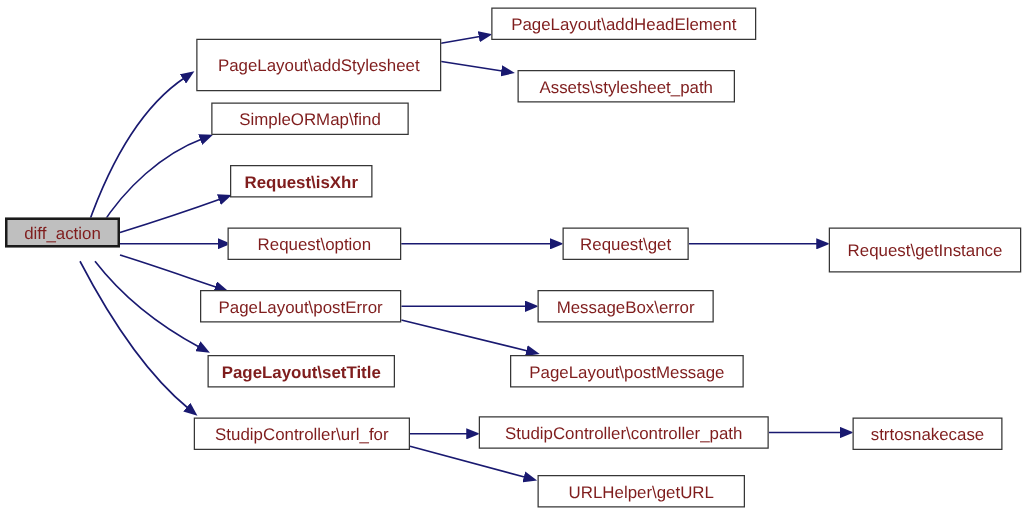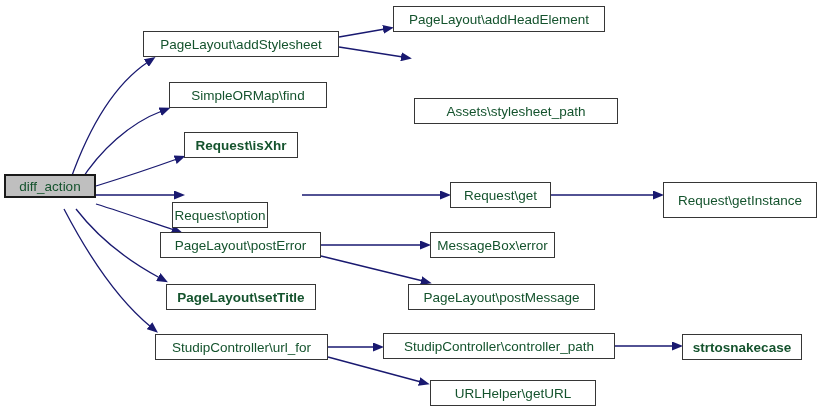--- a/index.html
+++ b/index.html
@@ -24,21 +24,21 @@
   }
   .node {
     position: absolute;
     box-sizing: border-box;
     display: flex;
     align-items: center;
     justify-content: center;
     background: #ffffff;
     border: 1px solid #363636;
     font-size: 13.5px;
-    color: #14532d;
+    color: #7f1d1d;
     white-space: nowrap;
     cursor: pointer;
     padding: 0 4px;
   }
   .node.highlight {
     border-width: 2px;
     border-color: #1a1a1a;
   }
 </style>
 </head>
@@ -65,30 +65,30 @@
         <path d="M551,195 L655,195" fill="none" stroke="#191970" stroke-width="1.3" marker-end="url(#arrowhead)"></path>
         <path d="M321,245 L422,245" fill="none" stroke="#191970" stroke-width="1.3" marker-end="url(#arrowhead)"></path>
         <path d="M321,256 L423,281" fill="none" stroke="#191970" stroke-width="1.3" marker-end="url(#arrowhead)"></path>
         <path d="M328,347 L375,347" fill="none" stroke="#191970" stroke-width="1.3" marker-end="url(#arrowhead)"></path>
         <path d="M328,357 L421,382" fill="none" stroke="#191970" stroke-width="1.3" marker-end="url(#arrowhead)"></path>
         <path d="M615,346 L674,346" fill="none" stroke="#191970" stroke-width="1.3" marker-end="url(#arrowhead)"></path>
       </g>
   </svg>
   <div id="nodes">
       <div class="node highlight" style="left: 4px; top: 174px; width: 92px; height: 24px; background: rgb(191, 191, 191);">diff_action</div>
-      <div class="node" style="left: 143px; top: 31px; width: 196px; height: 26px; background: rgb(255, 255, 255);">PageLayout\addStylesheet</div>
+      <div class="node" style="left: 157px; top: 31px; width: 196px; height: 42px; background: rgb(255, 255, 255);">PageLayout\addStylesheet</div>
       <div class="node" style="left: 393px; top: 6px; width: 212px; height: 26px; background: rgb(255, 255, 255);">PageLayout\addHeadElement</div>
-      <div class="node" style="left: 414px; top: 56px; width: 204px; height: 26px; background: rgb(255, 255, 255); margin-top: 42px;">Assets\stylesheet_path</div>
+      <div class="node" style="left: 414px; top: 56px; width: 174px; height: 26px; background: rgb(255, 255, 255);">Assets\stylesheet_path</div>
       <div class="node" style="left: 169px; top: 82px; width: 158px; height: 26px; background: rgb(255, 255, 255);">SimpleORMap\find</div>
       <div class="node" style="left: 184px; top: 132px; width: 114px; height: 26px; background: rgb(255, 255, 255); font-weight: bold;">Request\isXhr</div>
-      <div class="node" style="left: 172px; top: 182px; width: 96px; height: 26px; background: rgb(255, 255, 255); margin-top: 20px;">Request\option</div>
+      <div class="node" style="left: 182px; top: 182px; width: 139px; height: 26px; background: rgb(255, 255, 255);">Request\option</div>
       <div class="node" style="left: 450px; top: 182px; width: 101px; height: 26px; background: rgb(255, 255, 255);">Request\get</div>
       <div class="node" style="left: 663px; top: 182px; width: 154px; height: 36px; background: rgb(255, 255, 255);">Request\getInstance</div>
       <div class="node" style="left: 160px; top: 232px; width: 161px; height: 26px; background: rgb(255, 255, 255);">PageLayout\postError</div>
-      <div class="node" style="left: 430px; top: 232px; width: 125px; height: 26px; background: rgb(255, 255, 255);">MessageBox\error</div>
+      <div class="node" style="left: 430px; top: 232px; width: 141px; height: 26px; background: rgb(255, 255, 255);">MessageBox\error</div>
       <div class="node" style="left: 166px; top: 284px; width: 150px; height: 26px; background: rgb(255, 255, 255); font-weight: bold;">PageLayout\setTitle</div>
       <div class="node" style="left: 408px; top: 284px; width: 187px; height: 26px; background: rgb(255, 255, 255);">PageLayout\postMessage</div>
       <div class="node" style="left: 155px; top: 334px; width: 173px; height: 26px; background: rgb(255, 255, 255);">StudipController\url_for</div>
       <div class="node" style="left: 383px; top: 333px; width: 232px; height: 26px; background: rgb(255, 255, 255); text-align: right;">StudipController\controller_path</div>
-      <div class="node" style="left: 682px; top: 334px; width: 120px; height: 26px; background: rgb(255, 255, 255); font-weight: bold;">strtosnakecase</div>
+      <div class="node" style="left: 682px; top: 334px; width: 120px; height: 26px; background: rgb(255, 255, 255);">strtosnakecase</div>
       <div class="node" style="left: 430px; top: 380px; width: 166px; height: 26px; background: rgb(255, 255, 255);">URLHelper\getURL</div>
     </div>
 </div>
 
 </body></html>

